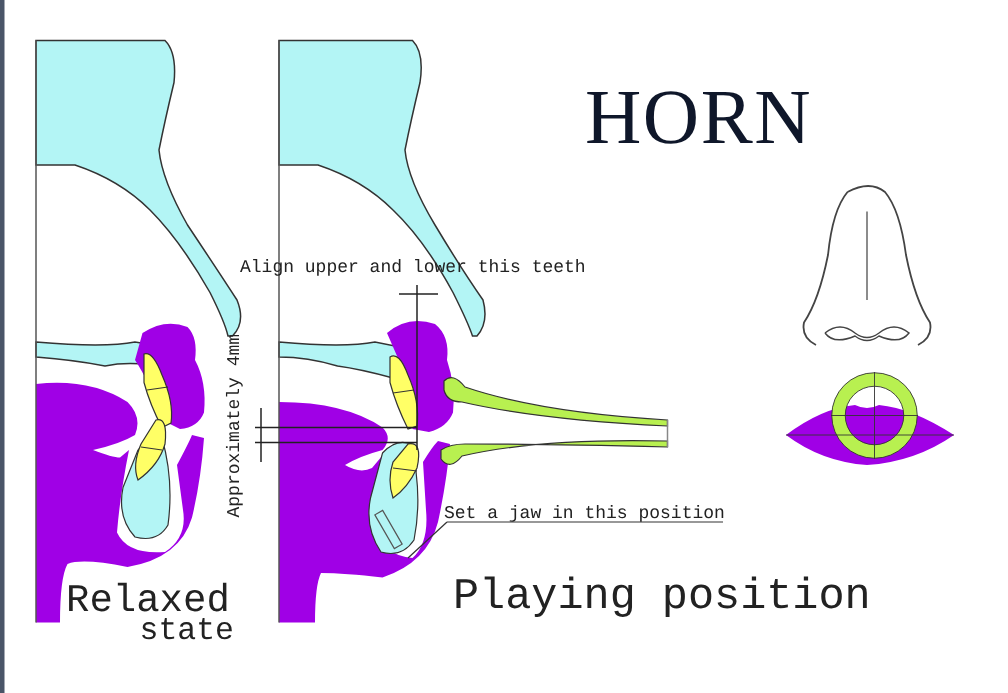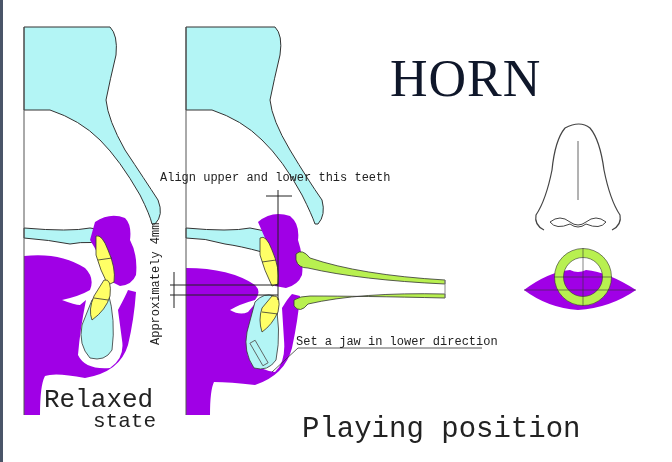--- a/index.html
+++ b/index.html
@@ -9,21 +9,21 @@
     }
     .left-edge { position: absolute; left: 0; top: 0; width: 3px; height: 462px; background: #4a5568; }
     svg.main { position: absolute; left: 0; top: 0; }
     .title {
       position: absolute; left: 390px; top: 14px; font-family: "Liberation Serif", serif;
       font-size: 52px; color: #0f172a; letter-spacing: 1px; line-height: 1; margin-top: 39px;
     }
     .label-mono { position: absolute; font-family: "Liberation Mono", monospace; color: #222; white-space: nowrap; }
     .relaxed { left: 44px; top: 387px; font-size: 26px; line-height: 1; }
     .state { left: 93px; top: 411px; font-size: 21px; line-height: 1; }
-    .playing { left: 302px; top: 383px; font-size: 29px; line-height: 1; margin-top: 32px; }
+    .playing { left: 302px; top: 383px; font-size: 29px; line-height: 1; }
     .align { left: 160px; top: 172px; font-size: 12px; line-height: 1; }
     .jaw { left: 296px; top: 336px; font-size: 12px; line-height: 1; }
     .approx {
       left: 150px; top: 345px; font-size: 12px; line-height: 1;
       transform-origin: left top; transform: rotate(-90deg);
     }
   </style>
 </head>
 <body>
 
@@ -99,14 +99,14 @@
     <line x1="554" y1="277" x2="612" y2="277" stroke="#333" stroke-width="0.6"></line>
     <line x1="524" y1="290" x2="636" y2="290" stroke="#333" stroke-width="0.6"></line>
   </g>
 </svg>
 
 <div class="title">HORN</div>
 <div class="label-mono relaxed">Relaxed</div>
 <div class="label-mono state">state</div>
 <div class="label-mono playing">Playing position</div>
 <div class="label-mono align">Align upper and lower this teeth</div>
-<div class="label-mono jaw">Set a jaw in lower direction</div>
+<div class="label-mono jaw">Set a jaw in this position</div>
 <div class="label-mono approx">Approximately 4mm</div>
 
 </body></html>

